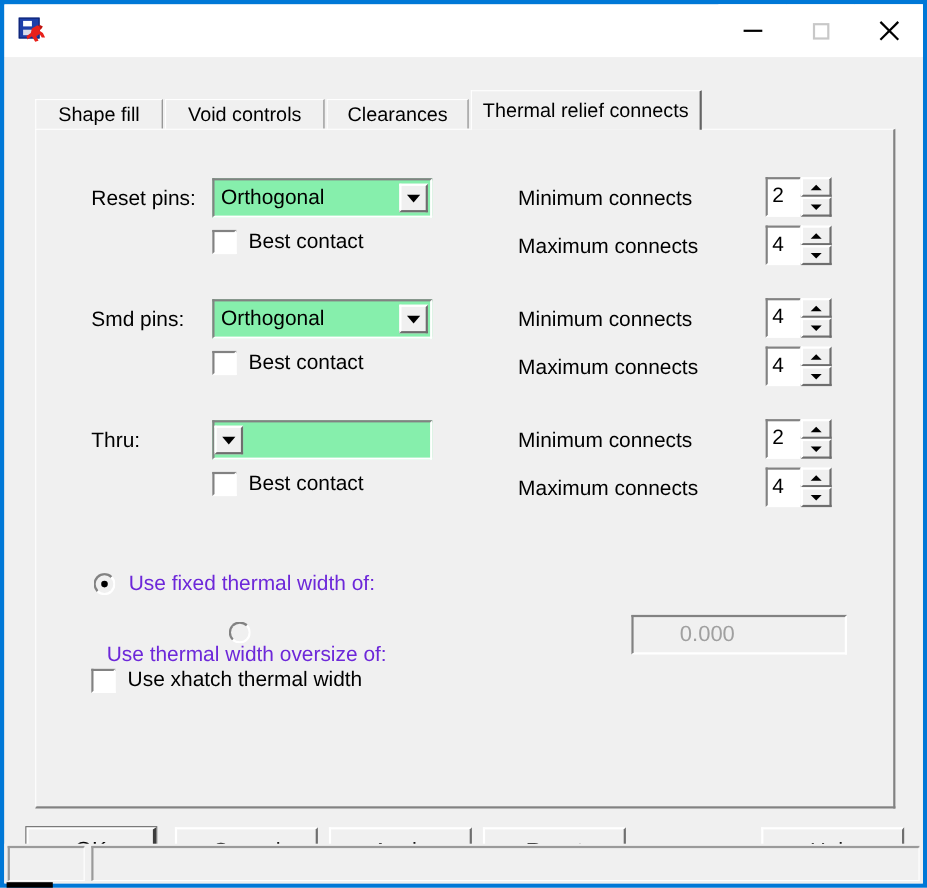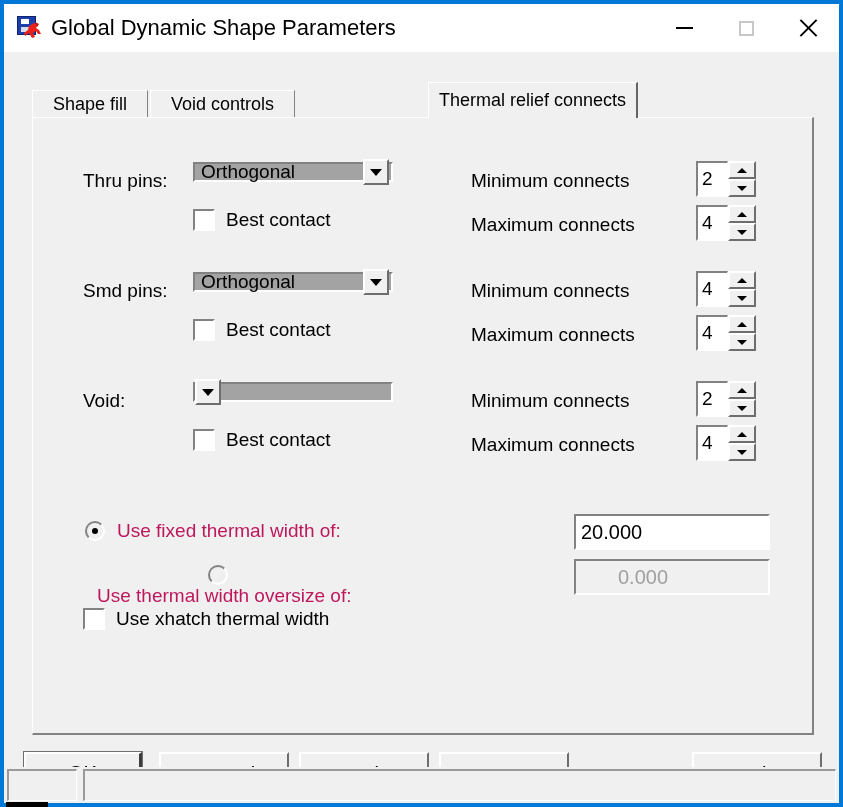--- a/index.html
+++ b/index.html
@@ -100,22 +100,22 @@
     border-right:2px solid #828282;
     border-bottom:2px solid #828282;
   }
   .tabpanel-inner{position:absolute;inset:0;}
 
   
   .lbl{
     position:absolute;font-size:19px;color:#000;white-space:nowrap;
   }
   .combo{
-    position:absolute;height:20px;box-sizing:border-box;
-    background:#a3a3a3;
+    position:absolute;height:36px;box-sizing:border-box;
+    background:#86efac;
     border-top:2px solid #828282;
     border-left:2px solid #828282;
     border-right:2px solid #ffffff;
     border-bottom:2px solid #ffffff;
     display:flex;align-items:center;
   }
   .combo .ctext{
     flex:1 1 auto;padding-left:6px;font-size:19px;color:#000;white-space:nowrap;
     overflow:hidden;
   }
@@ -155,21 +155,21 @@
     width:20px;height:20px;border-radius:50%;box-sizing:border-box;
     background:#f0f0f0;
     border:2px solid #828282;
     border-right-color:#ffffff;border-bottom-color:#ffffff;
     flex:0 0 20px;position:relative;
   }
   .radio.checked:after{
     content:"";position:absolute;left:5px;top:5px;width:6px;height:6px;
     border-radius:50%;background:#000;
   }
-  .radiorow .rl{margin-left:12px;font-size:19px;color:#be185d;white-space:nowrap;}
+  .radiorow .rl{margin-left:12px;font-size:19px;color:#6d28d9;white-space:nowrap;}
 
   .spin{
     position:absolute;width:62px;height:36px;display:flex;
   }
   .spin .sfield{
     flex:0 0 32px;box-sizing:border-box;background:#ffffff;
     border-top:2px solid #828282;
     border-left:2px solid #828282;
     border-right:1px solid #ffffff;
     border-bottom:2px solid #ffffff;
@@ -243,21 +243,20 @@
 <div class="window">
 
   <div class="titlebar">
     <div class="app-icon">
       <div class="sheet"></div>
       <svg class="runner" viewBox="0 0 19 19">
         <path d="M11 2 L15 4 L13 7 L16 9 L18 13 L15 13 L13 10 L10 12 L12 16 L9 17 L6 12 L2 15 L1 12 L5 9 L6 5 Z" fill="#e8201a"></path>
         <path d="M12 1 L16 3 L14 6 Z" fill="#c01410"></path>
       </svg>
     </div>
-    <div class="title-text">Global Dynamic Shape Parameters</div>
     <div class="caption-btns">
       <div class="cap-btn">
         <span class="min-glyph"></span>
       </div>
       <div class="cap-btn">
         <span class="max-glyph"></span>
       </div>
       <div class="cap-btn">
         <span class="close-glyph"></span>
       </div>
@@ -266,29 +265,32 @@
 
   <div class="client">
 
     <div class="tabstrip">
       <div class="tab" style="left:0px;width:116px;">
         <span>Shape fill</span>
       </div>
       <div class="tab" style="left:118px;width:145px;">
         <span>Void controls</span>
       </div>
+      <div class="tab" style="left:265px;width:129px;">
+        <span>Clearances</span>
+      </div>
       <div class="tab active" style="left:396px;width:210px;">
         <span>Thermal relief connects</span>
       </div>
     </div>
 
     <div class="tabpanel">
       <div class="tabpanel-inner">
 
-        <div class="lbl" style="left:50px;top:52px;">Thru pins:</div>
+        <div class="lbl" style="left:50px;top:52px;">Reset pins:</div>
         <div class="combo" style="left:160px;top:44px;width:200px;">
           <span class="ctext">Orthogonal</span>
           <span class="cbtn">
               <i class="arrow-down"></i>
             </span>
         </div>
         <div class="checkrow" style="left:160px;top:91px;">
           <span class="checkbox"></span>
           <span class="cl">Best contact</span>
         </div>
@@ -346,21 +348,21 @@
           <span class="sbtns">
             <span class="sb">
                 <i class="arrow-up-sm"></i>
               </span>
             <span class="sb">
                 <i class="arrow-down-sm"></i>
               </span>
           </span>
         </div>
 
-        <div class="lbl" style="left:50px;top:272px;">Void:</div>
+        <div class="lbl" style="left:50px;top:272px;">Thru:</div>
         <div class="combo" style="left:160px;top:264px;width:200px;">
           <span class="cbtn">
               <i class="arrow-down"></i>
             </span>
         </div>
         <div class="checkrow" style="left:160px;top:311px;">
           <span class="checkbox"></span>
           <span class="cl">Best contact</span>
         </div>
         <div class="lbl" style="left:438px;top:272px;">Minimum connects</div>
@@ -385,23 +387,20 @@
             <span class="sb">
                 <i class="arrow-down-sm"></i>
               </span>
           </span>
         </div>
 
         <div class="radiorow" style="left:52px;top:402px;">
           <span class="radio checked"></span>
           <span class="rl">Use fixed thermal width of:</span>
         </div>
-        <div class="textfield" style="left:541px;top:396px;width:196px;">
-          <span>20.000</span>
-        </div>
 
         <div class="radiorow" style="left:52px;top:447px;flex-direction:column;">
           <span class="radio"></span>
           <span class="rl">Use thermal width oversize of:</span>
         </div>
         <div class="textfield disabled" style="left:541px;top:441px;width:196px;">
           <span>0.000</span>
         </div>
 
         <div class="checkrow" style="left:50px;top:490px;">

